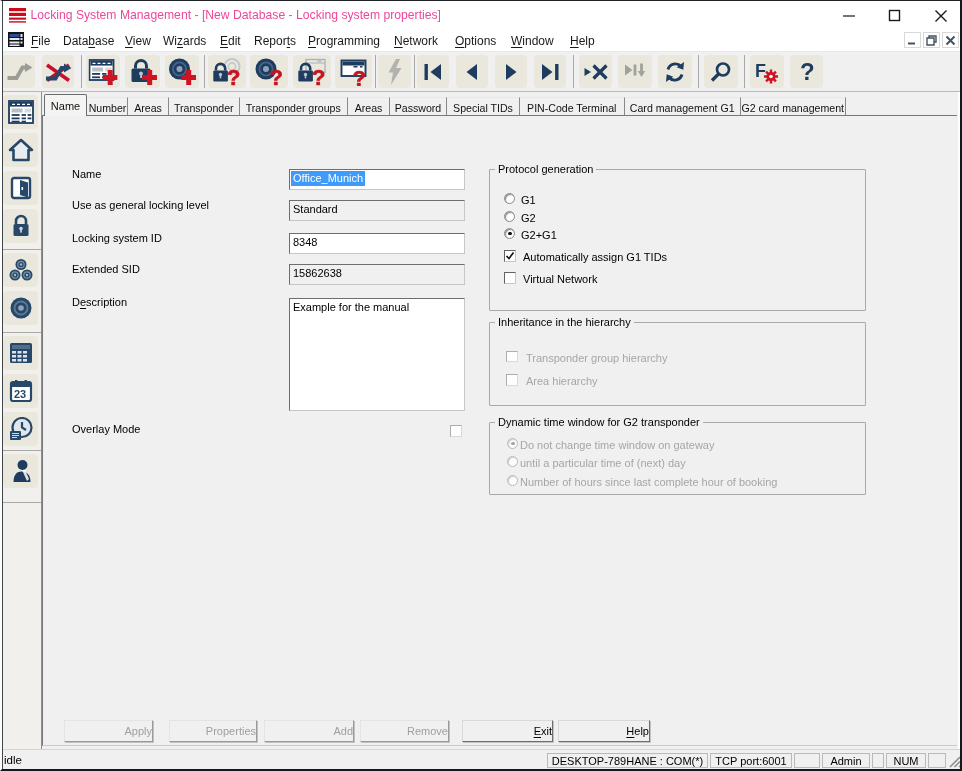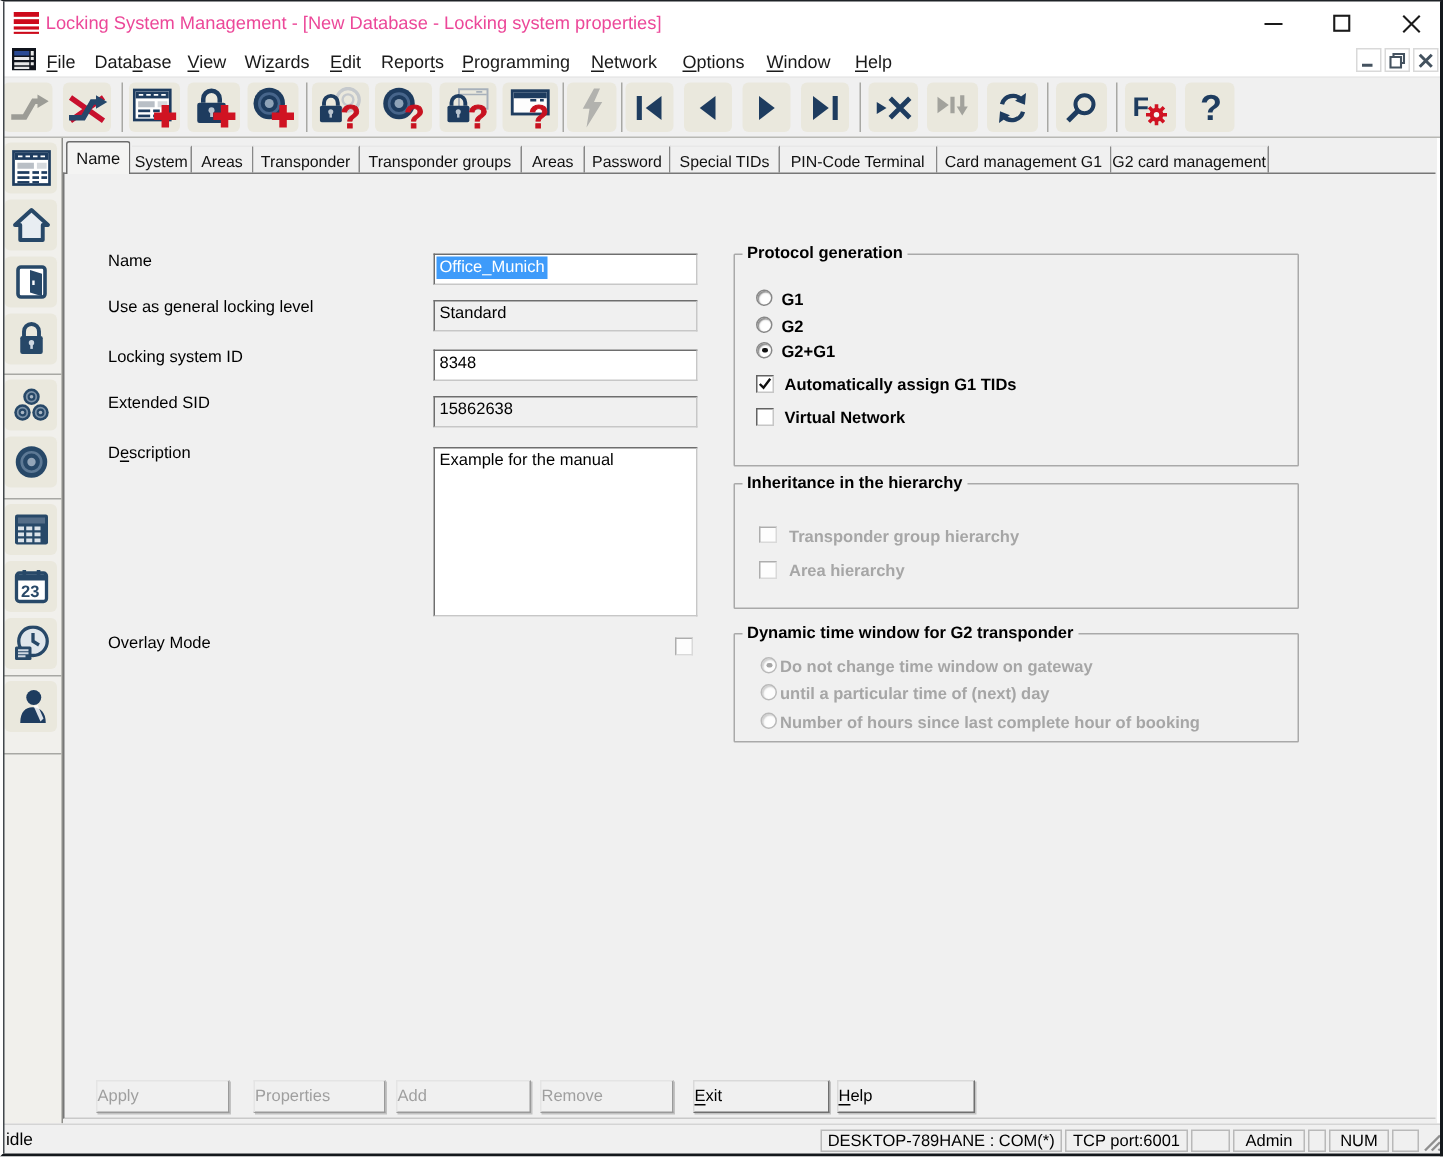--- a/index.html
+++ b/index.html
@@ -29,32 +29,32 @@
 #tabzone { position:absolute; left:42px; top:92px; width:916px; height:657px; background:#f0f0f0; }
 #tabstrip { position:absolute; left:0; top:1px; width:916px; height:23px; }
 .tab { position:absolute; top:4px; height:19px; background:#f0f0f0; border-top:1px solid #e8e8e8; border-right:1px solid #888; font-size:10.6px; text-align:center; padding-top:4px; color:#111; white-space:nowrap; overflow:hidden; }
 .tab.active { top:1px; height:22px; background:#f4f4f3; border:1px solid #6d6d6d; border-bottom:none; border-radius:2px 2px 0 0; z-index:5; font-size:11px; padding-top:5px; }
 #page { position:absolute; left:0px; top:23px; width:915px; height:631px; background:#f0f0f0; border-top:1px solid #777; border-left:1px solid #777; border-bottom:1px solid #c9c9c9; }
 
 .lbl { position:absolute; font-size:11px; color:#000; white-space:nowrap; }
 .field { position:absolute; left:246px; width:176px; height:21px; background:#fff; border:1px solid; border-color:#6e6e6e #c7c7c7 #c7c7c7 #6e6e6e; font-size:11px; padding:2px 3px 0 3px; white-space:nowrap; overflow:hidden;}
 .field.dis { background:#f0f0f0; }
 
-.grp { position:absolute; left:446px; width:377px; border:1px solid #a9a9a9; border-radius:1px;font-weight:bold; }
+.grp { position:absolute; left:446px; width:377px; border:1px solid #a9a9a9; border-radius:1px; }
 .grp .gt { position:absolute; left:5px; top:-7px; background:#f0f0f0; padding:0 3px; font-size:11px; color:#000; }
 .radio { position:absolute; width:11px; height:11px; border-radius:50%; background:#fff; border:1px solid #888; box-shadow:inset 1px 1px 1px rgba(90,90,90,.7); }
 .radio.on:after { content:""; position:absolute; left:3px; top:3px; width:3.6px; height:3.6px; border-radius:50%; background:#111; }
 .radio.dis { border-color:#b9b9b9; background:#fdfdfd; box-shadow:inset 1px 1px 1px rgba(150,150,150,.45); }
 .radio.dis.on:after { background:#a5a5a5; }
 .check { position:absolute; width:11.5px; height:11.5px; background:#fff; border:1px solid; border-color:#636363 #c6c6c6 #c6c6c6 #636363; }
 .check.dis { border-color:#adadad #d9d9d9 #d9d9d9 #adadad; background:#fdfdfd; }
 .gl { position:absolute; font-size:11px; color:#000; white-space:nowrap; }
 .gl.dis { color:#a6a6a6; }
 
-.bbtn { position:absolute; top:604px; height:22px; background:#f0f0f0; border:1px solid; border-color:#e4e4e4 #858585 #858585 #e4e4e4; box-shadow:1px 1px 0 #c2c2c2; font-size:11px; text-align:left; padding-top:4px; color:#000; }
+.bbtn { position:absolute; top:604px; height:22px; background:#f0f0f0; border:1px solid; border-color:#e4e4e4 #858585 #858585 #e4e4e4; box-shadow:1px 1px 0 #c2c2c2; font-size:11px; text-align:right; padding-top:4px; color:#000; }
 .bbtn.dis { color:#9f9f9f; border-color:#e4e4e4 #9a9a9a #9a9a9a #e4e4e4; }
 .bbtn { border-color:#d9d9d9 #6f6f6f #6f6f6f #d9d9d9; }
 .bbtn u { text-underline-offset:2px; }
 
 #statusbar { position:absolute; left:2px; top:749px; width:958px; height:20px; background:#f0f0f0; border-top:1px solid #d4d4d4; font-size:11.5px; }
 .scell { position:absolute; top:3px; height:15px; border:1px solid #b9b9b9; font-size:11px; padding-top:1px; text-align:center; white-space:nowrap; }
 </style>
 </head>
 <body>
 <div id="frame"></div>
@@ -402,21 +402,21 @@
         <path d="M4 23 C4 15.5 7.5 12.5 12 12.5 C17.5 12.5 21 16 21 23 Z" fill="#1e3c5f"></path>
         <path d="M12.8 11.5 L17.5 22 L19.5 20 L15.5 11 Z" fill="#fff" opacity="0.85"></path>
       </svg>
     </div>
     <div class="ssep" style="top:410px"></div>
   </div>
 
 <div id="tabzone">
   <div id="tabstrip">
       <div class="tab active" style="left:2px;width:43px">Name</div>
-      <div class="tab" style="left:46px;width:40px">System</div>
+      <div class="tab" style="left:46px;width:40px">Number</div>
       <div class="tab" style="left:86px;width:41px">Areas</div>
       <div class="tab" style="left:127px;width:70.5px">Transponder</div>
       <div class="tab" style="left:197.5px;width:108.5px">Transponder groups</div>
       <div class="tab" style="left:306px;width:42px">Areas</div>
       <div class="tab" style="left:348px;width:57px">Password</div>
       <div class="tab" style="left:405px;width:73px">Special TIDs</div>
       <div class="tab" style="left:478px;width:104.5px">PIN-Code Terminal</div>
       <div class="tab" style="left:582.5px;width:116.5px">Card management G1</div>
       <div class="tab" style="left:699px;width:104.5px">G2 card management</div>
     </div>

